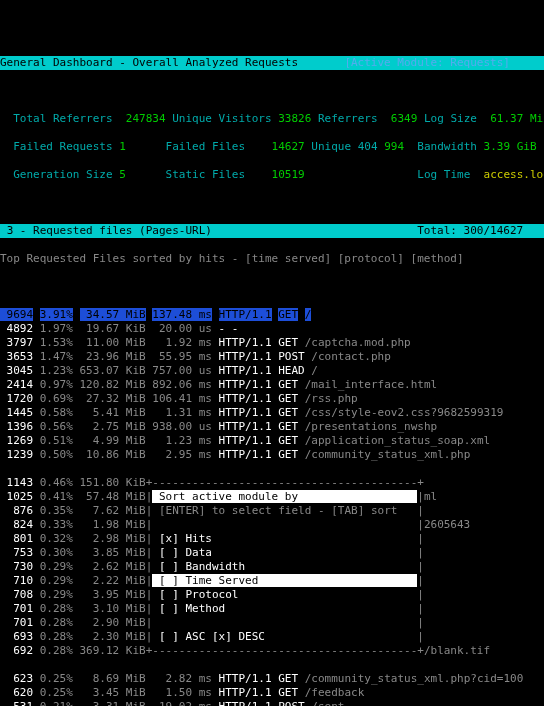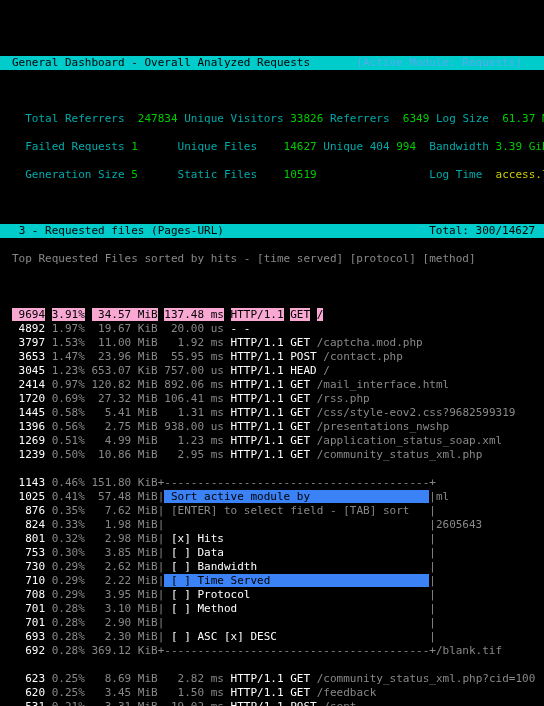--- a/index.html
+++ b/index.html
@@ -4,33 +4,33 @@
 <style>
 *{margin:0;padding:0;box-sizing:border-box}
 body{background:#000;color:#fff;font-family:monospace;font-size:11px;line-height:14px;width:544px;height:706px;overflow:hidden;white-space:pre}
 .c-dcyan{color:#0aa}
 .c-white{color:#fff}
 .c-gray{color:#888}
 .c-green{color:#0c0}
 .c-yellow{color:#cc0}
 .c-blue{color:#5ae}
 .bg-cyan{background:#0cc;color:#000}
-.bg-white{background:#3b82f6;color:#000}
-.row{padding:0 12px;white-space:pre}
-.hl{background:#f9a8d4;color:#000}
+.bg-white{background:#ffffff;color:#000}
+.row{padding:0 0;white-space:pre}
+.hl{background:#1d4ed8;color:#000}
 </style>
 </head>
 <body>
 
 
 
 <div class="row bg-cyan"><span>General Dashboard - Overall Analyzed Requests</span>       <span class="c-blue">[Active Module: Requests]</span></div>
 <div class="row"> </div>
 <div class="row">  <span class="c-dcyan">Total Referrers</span>  <span class="c-green">247834</span> <span class="c-dcyan">Unique Visitors</span> <span class="c-green">33826</span> <span class="c-dcyan">Referrers</span>  <span class="c-green">6349</span> <span class="c-dcyan">Log Size</span>  <span class="c-green">61.37 MiB</span></div>
-<div class="row">  <span class="c-dcyan">Failed Requests</span> <span class="c-green">1</span>      <span class="c-dcyan">Unique Files</span>    <span class="c-green">14627</span> <span class="c-dcyan">Unique 404</span> <span class="c-green">994</span>  <span class="c-dcyan">Bandwidth</span> <span class="c-green">3.39 GiB</span></div>
+<div class="row">  <span class="c-dcyan">Failed Requests</span> <span class="c-green">1</span>      <span class="c-dcyan">Failed Files</span>    <span class="c-green">14627</span> <span class="c-dcyan">Unique 404</span> <span class="c-green">994</span>  <span class="c-dcyan">Bandwidth</span> <span class="c-green">3.39 GiB</span></div>
 <div class="row">  <span class="c-dcyan">Generation Size</span> <span class="c-green">5</span>      <span class="c-dcyan">Static Files</span>    <span class="c-green">10519</span>                 <span class="c-dcyan">Log Time</span>  <span class="c-yellow">access.log</span></div>
 <div class="row"> </div>
 <div class="row bg-cyan"> <span>3 - Requested files (Pages-URL)</span>                               <span>Total: 300/14627</span></div>
 <div class="row c-gray">Top Requested Files sorted by hits - [time served] [protocol] [method]</div>
 <div class="row"> </div>
 <div id="p2rows"><div class="row"><span class="hl"> 9694</span> <span class="hl">3.91%</span> <span class="hl"> 34.57 MiB</span> <span class="hl">137.48 ms</span> <span class="hl">HTTP/1.1</span> <span class="hl">GET</span> <span class="hl">/</span></div><div class="row"><span class="c-white"> 4892</span> <span class="c-gray">1.97%</span> <span class="c-gray"> 19.67 KiB</span> <span class="c-gray"> 20.00 us</span> <span class="c-white">-</span> <span class="c-white">-</span> <span class="c-gray"></span></div><div class="row"><span class="c-white"> 3797</span> <span class="c-gray">1.53%</span> <span class="c-gray"> 11.00 MiB</span> <span class="c-gray">  1.92 ms</span> <span class="c-white">HTTP/1.1</span> <span class="c-white">GET</span> <span class="c-gray">/captcha.mod.php</span></div><div class="row"><span class="c-white"> 3653</span> <span class="c-gray">1.47%</span> <span class="c-gray"> 23.96 MiB</span> <span class="c-gray"> 55.95 ms</span> <span class="c-white">HTTP/1.1</span> <span class="c-white">POST</span> <span class="c-gray">/contact.php</span></div><div class="row"><span class="c-white"> 3045</span> <span class="c-gray">1.23%</span> <span class="c-gray">653.07 KiB</span> <span class="c-gray">757.00 us</span> <span class="c-white">HTTP/1.1</span> <span class="c-white">HEAD</span> <span class="c-gray">/</span></div><div class="row"><span class="c-white"> 2414</span> <span class="c-gray">0.97%</span> <span class="c-gray">120.82 MiB</span> <span class="c-gray">892.06 ms</span> <span class="c-white">HTTP/1.1</span> <span class="c-white">GET</span> <span class="c-gray">/mail_interface.html</span></div><div class="row"><span class="c-white"> 1720</span> <span class="c-gray">0.69%</span> <span class="c-gray"> 27.32 MiB</span> <span class="c-gray">106.41 ms</span> <span class="c-white">HTTP/1.1</span> <span class="c-white">GET</span> <span class="c-gray">/rss.php</span></div><div class="row"><span class="c-white"> 1445</span> <span class="c-gray">0.58%</span> <span class="c-gray">  5.41 MiB</span> <span class="c-gray">  1.31 ms</span> <span class="c-white">HTTP/1.1</span> <span class="c-white">GET</span> <span class="c-gray">/css/style-eov2.css?9682599319</span></div><div class="row"><span class="c-white"> 1396</span> <span class="c-gray">0.56%</span> <span class="c-gray">  2.75 MiB</span> <span class="c-gray">938.00 us</span> <span class="c-white">HTTP/1.1</span> <span class="c-white">GET</span> <span class="c-gray">/presentations_nwshp</span></div><div class="row"><span class="c-white"> 1269</span> <span class="c-gray">0.51%</span> <span class="c-gray">  4.99 MiB</span> <span class="c-gray">  1.23 ms</span> <span class="c-white">HTTP/1.1</span> <span class="c-white">GET</span> <span class="c-gray">/application_status_soap.xml</span></div><div class="row"><span class="c-white"> 1239</span> <span class="c-gray">0.50%</span> <span class="c-gray"> 10.86 MiB</span> <span class="c-gray">  2.95 ms</span> <span class="c-white">HTTP/1.1</span> <span class="c-white">GET</span> <span class="c-gray">/community_status_xml.php</span></div></div>
 <div id="p2dialog"><div class="row"><span class="c-white"> 1143</span> <span class="c-gray">0.46%</span> <span class="c-gray">151.80 KiB</span><span class="c-gray">+----------------------------------------+</span></div><div class="row"><span class="c-white"> 1025</span> <span class="c-gray">0.41%</span> <span class="c-gray"> 57.48 MiB</span><span class="c-gray">|</span><span class="bg-white"> Sort active module by                  </span><span class="c-gray">|ml</span></div><div class="row"><span class="c-white">  876</span> <span class="c-gray">0.35%</span> <span class="c-gray">  7.62 MiB</span><span class="c-gray">| [ENTER] to select field - [TAB] sort   |</span></div><div class="row"><span class="c-white">  824</span> <span class="c-gray">0.33%</span> <span class="c-gray">  1.98 MiB</span><span class="c-gray">|                                        |2605643</span></div><div class="row"><span class="c-white">  801</span> <span class="c-gray">0.32%</span> <span class="c-gray">  2.98 MiB</span><span class="c-gray">|</span><span class="c-white"> [x] Hits                               </span><span class="c-gray">|</span></div><div class="row"><span class="c-white">  753</span> <span class="c-gray">0.30%</span> <span class="c-gray">  3.85 MiB</span><span class="c-gray">|</span><span class="c-white"> [ ] Data                               </span><span class="c-gray">|</span></div><div class="row"><span class="c-white">  730</span> <span class="c-gray">0.29%</span> <span class="c-gray">  2.62 MiB</span><span class="c-gray">|</span><span class="c-white"> [ ] Bandwidth                          </span><span class="c-gray">|</span></div><div class="row"><span class="c-white">  710</span> <span class="c-gray">0.29%</span> <span class="c-gray">  2.22 MiB</span><span class="c-gray">|</span><span class="bg-white"> [ ] Time Served                        </span><span class="c-gray">|</span></div><div class="row"><span class="c-white">  708</span> <span class="c-gray">0.29%</span> <span class="c-gray">  3.95 MiB</span><span class="c-gray">|</span><span class="c-white"> [ ] Protocol                           </span><span class="c-gray">|</span></div><div class="row"><span class="c-white">  701</span> <span class="c-gray">0.28%</span> <span class="c-gray">  3.10 MiB</span><span class="c-gray">|</span><span class="c-white"> [ ] Method                             </span><span class="c-gray">|</span></div><div class="row"><span class="c-white">  701</span> <span class="c-gray">0.28%</span> <span class="c-gray">  2.90 MiB</span><span class="c-gray">|                                        |</span></div><div class="row"><span class="c-white">  693</span> <span class="c-gray">0.28%</span> <span class="c-gray">  2.30 MiB</span><span class="c-gray">|</span><span class="c-white"> [ ] ASC [x] DESC                       </span><span class="c-gray">|</span></div><div class="row"><span class="c-white">  692</span> <span class="c-gray">0.28%</span> <span class="c-gray">369.12 KiB</span><span class="c-gray">+----------------------------------------+/blank.tif</span></div></div>
 <div id="p2rows2"><div class="row"><span class="c-white">  623</span> <span class="c-gray">0.25%</span> <span class="c-gray">  8.69 MiB</span> <span class="c-gray">  2.82 ms</span> <span class="c-white">HTTP/1.1</span> <span class="c-white">GET</span> <span class="c-gray">/community_status_xml.php?cid=100</span></div><div class="row"><span class="c-white">  620</span> <span class="c-gray">0.25%</span> <span class="c-gray">  3.45 MiB</span> <span class="c-gray">  1.50 ms</span> <span class="c-white">HTTP/1.1</span> <span class="c-white">GET</span> <span class="c-gray">/feedback</span></div><div class="row"><span class="c-white">  531</span> <span class="c-gray">0.21%</span> <span class="c-gray">  3.31 MiB</span> <span class="c-gray"> 19.02 ms</span> <span class="c-white">HTTP/1.1</span> <span class="c-white">POST</span> <span class="c-gray">/sent</span></div></div>
 
 

